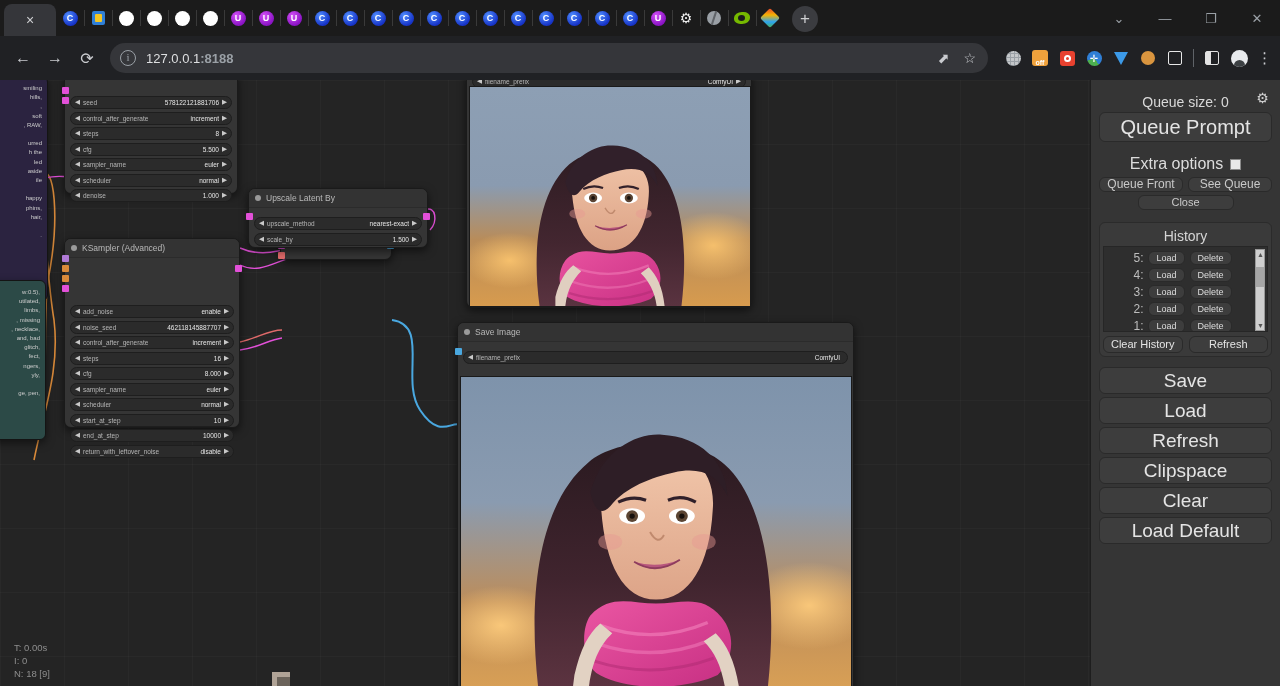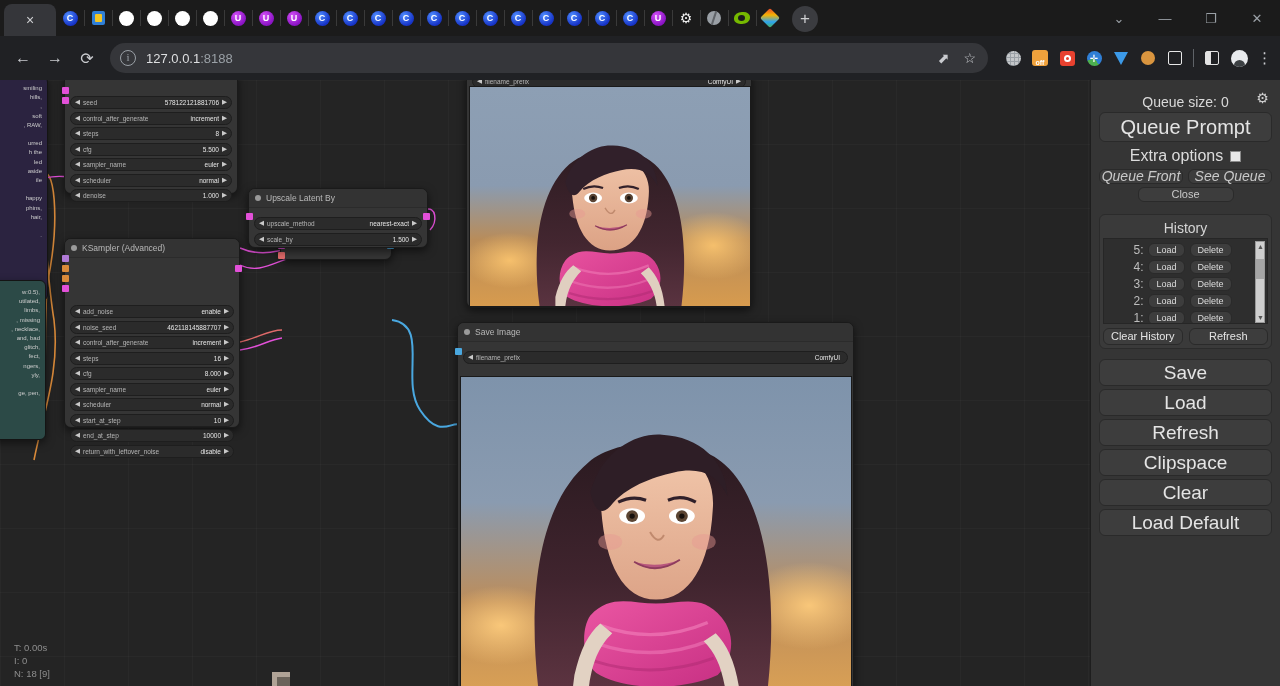--- a/index.html
+++ b/index.html
@@ -111,21 +111,21 @@
     flex: 1; height: 30px; background: #35363a; border-radius: 16px;
     display: flex; align-items: center; padding: 0 10px; margin: 0 6px;
     position: relative;
   }
   .omnibox .infoicon {
     width: 16px; height: 16px; border-radius: 50%; border: 1.3px solid #9aa0a6;
     color: #9aa0a6; font-size: 11px; line-height: 13px; text-align: center;
     margin-right: 10px; font-family: "Liberation Serif", serif;
   }
   .url { color: #dedfe1; font-size: 13px; }
-  .url .dim { color: #9aa0a6; }
+  .url .dim { color: #9aa0a6; font-weight: bold; }
   .omni-right { margin-left: auto; display: flex; align-items: center; gap: 14px; padding-right: 2px;}
   .omni-right span { color: #c9cbcf; font-size: 14px; }
   .ext-row { display: flex; align-items: center; gap: 9px; padding-left: 8px; }
   .ext { width: 18px; height: 18px; display: flex; align-items: center; justify-content: center; position: relative;}
   .ext-globe { width: 15px; height: 15px; border-radius: 50%; background: #c4c7ca;
      background-image: repeating-linear-gradient(0deg, #9aa0a6 0 1px, transparent 1px 4px),
                        repeating-linear-gradient(90deg, #9aa0a6 0 1px, transparent 1px 4px); }
   .ext-off { width: 16px; height: 16px; background: #f0a23c; border-radius: 3px;
      color: #fff; font-size: 7px; font-weight: bold; display:flex; align-items:flex-end; justify-content:center; }
   .ext-o { width: 15px; height: 15px; border-radius: 3px; background: #e8412f;
@@ -233,26 +233,26 @@
   }
   .btn {
     background: #3d3d3d; border: 1px solid #2a2a2a; border-radius: 6px;
     color: #e4e4e4; text-align: center; font-family: "Liberation Sans", sans-serif;
   }
   .queue-prompt {
     height: 30px; line-height: 28px; font-size: 20px; margin-top: 2px;
   }
   .extra-row {
     display: flex; align-items: center; justify-content: center; gap: 7px;
-    height: 24px; margin-top: 2px;
+    height: 24px; margin-top: 10px;
   }
   .extra-row .lbl { color: #dcdcdc; font-size: 16px; }
   .chk { width: 11px; height: 11px; background: #e8e8e8; border: 1px solid #8a8a8a; }
   .two-col { display: flex; gap: 5px; margin-top: 1px; }
-  .two-col .btn { flex: 1; height: 15px; line-height: 13px; font-size: 14px; color:#c9c9c9;font-style:italic; }
+  .two-col .btn { flex: 1; height: 15px; line-height: 13px; font-size: 12px; color:#c9c9c9; }
   .close-btn {
     width: 96px; height: 15px; line-height: 13px; font-size: 11px; margin: 3px auto 0 auto;
     color: #c9c9c9;
   }
   .history-box {
     margin-top: 12px; background: #3a3a3a; border: 1px solid #2b2b2b; border-radius: 6px;
     padding: 3px;
   }
   .history-title { color: #d5d5d5; font-size: 14px; text-align: center; height: 20px; line-height: 20px; }
   .history-list {

